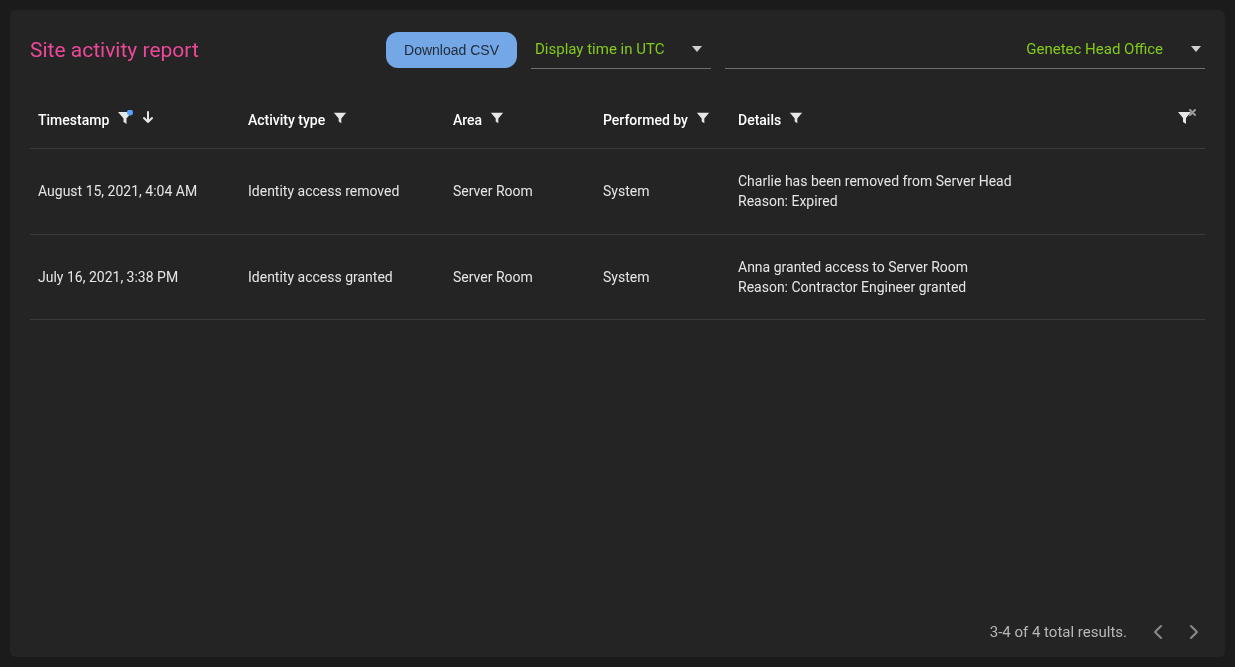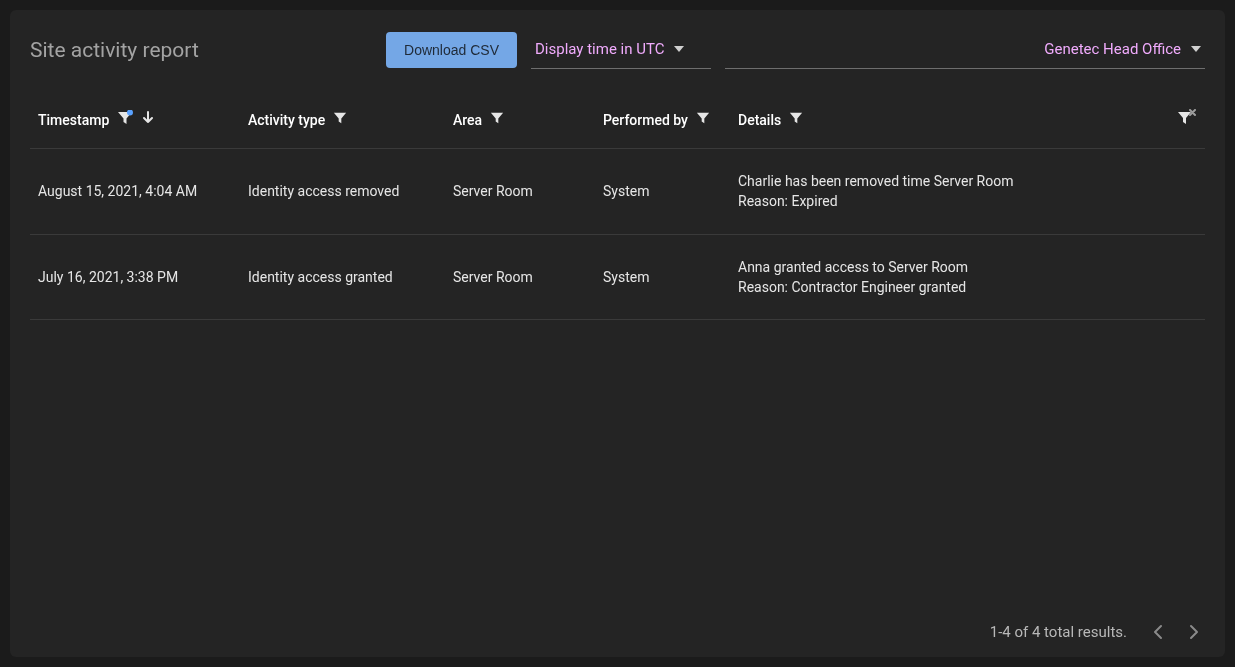--- a/index.html
+++ b/index.html
@@ -22,40 +22,40 @@
   }
   .header {
     display: flex;
     align-items: center;
     gap: 14px;
     margin-bottom: 30px;
   }
   .title {
     font-size: 21px;
     font-weight: 400;
-    color: #a3a3a3;
+    color: #ec4899;
     flex: 0 0 auto;
     margin-right: auto;
   }
   .btn-primary {
     background: #74a7e6;
     color: #1f2a37;
     border: none;
     padding: 10px 18px;
-    border-radius: 4px;
+    border-radius: 12px;
     font-size: 14px;
     cursor: pointer;
   }
   .dropdown {
     display: flex;
     align-items: center;
-    gap: 10px;
+    gap: 28px;
     padding: 10px 4px;
     border-bottom: 1px solid #6e6e6e;
-    color: #f0abfc;
+    color: #84cc16;
     font-size: 15px;
     cursor: pointer;
   }
   .dropdown.tz { width: 180px; }
   .dropdown.site { width: 480px; justify-content: flex-end; }
   .caret {
     width: 0; height: 0;
     border-left: 5px solid transparent;
     border-right: 5px solid transparent;
     border-top: 6px solid #d0d0d0;
@@ -223,39 +223,39 @@
         </th>
       </tr>
     </thead>
     <tbody>
       <tr>
         <td>August 15, 2021, 4:04 AM</td>
         <td>Identity access removed</td>
         <td>Server Room</td>
         <td>System</td>
         <td class="details-cell" colspan="2">
-          <div>Charlie has been removed time Server Room</div>
+          <div>Charlie has been removed from Server Head</div>
           <div>Reason: Expired</div>
         </td>
       </tr>
       <tr>
         <td>July 16, 2021, 3:38 PM</td>
         <td>Identity access granted</td>
         <td>Server Room</td>
         <td>System</td>
         <td class="details-cell" colspan="2">
           <div>Anna granted access to Server Room</div>
           <div>Reason: Contractor Engineer granted</div>
         </td>
       </tr>
     </tbody>
   </table>
 
   <div class="footer">
-    <span>1-4 of 4 total results.</span>
+    <span>3-4 of 4 total results.</span>
     <span class="pager-btn">
       <svg width="10" height="16" viewBox="0 0 10 16">
           <path d="M8 2L2 8l6 6" stroke="#8a8a8a" stroke-width="2" fill="none" stroke-linecap="round" stroke-linejoin="round"></path>
         </svg>
     </span>
     <span class="pager-btn">
       <svg width="10" height="16" viewBox="0 0 10 16">
           <path d="M2 2l6 6-6 6" stroke="#8a8a8a" stroke-width="2" fill="none" stroke-linecap="round" stroke-linejoin="round"></path>
         </svg>
     </span>

